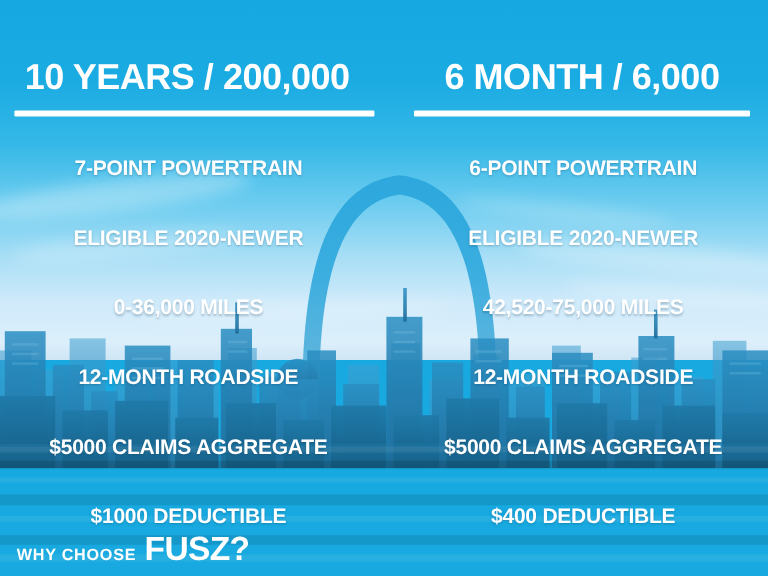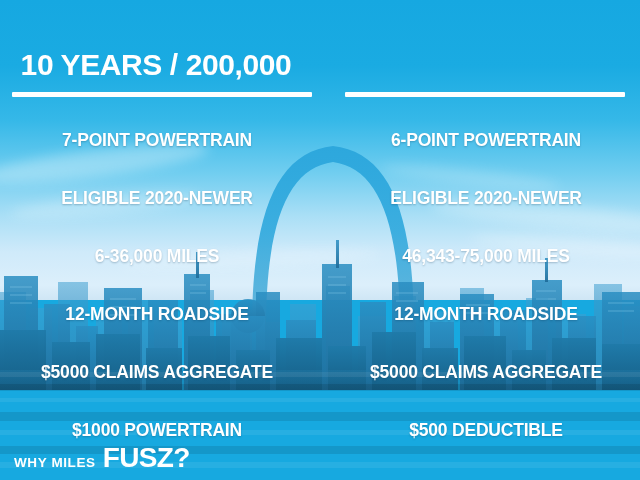--- a/index.html
+++ b/index.html
@@ -303,38 +303,39 @@
   <div class="waterband" style="top:462px;height:6px;"></div>
 
   <div class="content">
 
     <div class="col left">
       <div class="headline">10 YEARS / 200,000</div>
       <div class="rule"></div>
       <div class="items">
         <div class="item">7-POINT POWERTRAIN</div>
         <div class="item">ELIGIBLE 2020-NEWER</div>
-        <div class="item">6-36,000 MILES</div>
+        <div class="item">0-36,000 MILES</div>
         <div class="item">12-MONTH ROADSIDE</div>
         <div class="item">$5000 CLAIMS AGGREGATE</div>
-        <div class="item">$1000 POWERTRAIN</div>
+        <div class="item">$1000 DEDUCTIBLE</div>
       </div>
     </div>
 
     <div class="col right">
+      <div class="headline">6 MONTH / 6,000</div>
       <div class="rule"></div>
       <div class="items">
         <div class="item">6-POINT POWERTRAIN</div>
         <div class="item">ELIGIBLE 2020-NEWER</div>
-        <div class="item">46,343-75,000 MILES</div>
+        <div class="item">42,520-75,000 MILES</div>
         <div class="item">12-MONTH ROADSIDE</div>
         <div class="item">$5000 CLAIMS AGGREGATE</div>
-        <div class="item">$500 DEDUCTIBLE</div>
+        <div class="item">$400 DEDUCTIBLE</div>
       </div>
     </div>
 
     <div class="footer">
-      <span class="pre">WHY MILES</span>
+      <span class="pre">WHY CHOOSE</span>
       <span class="brand">FUSZ?</span>
     </div>
 
   </div>
 </div>
 
 </body></html>

